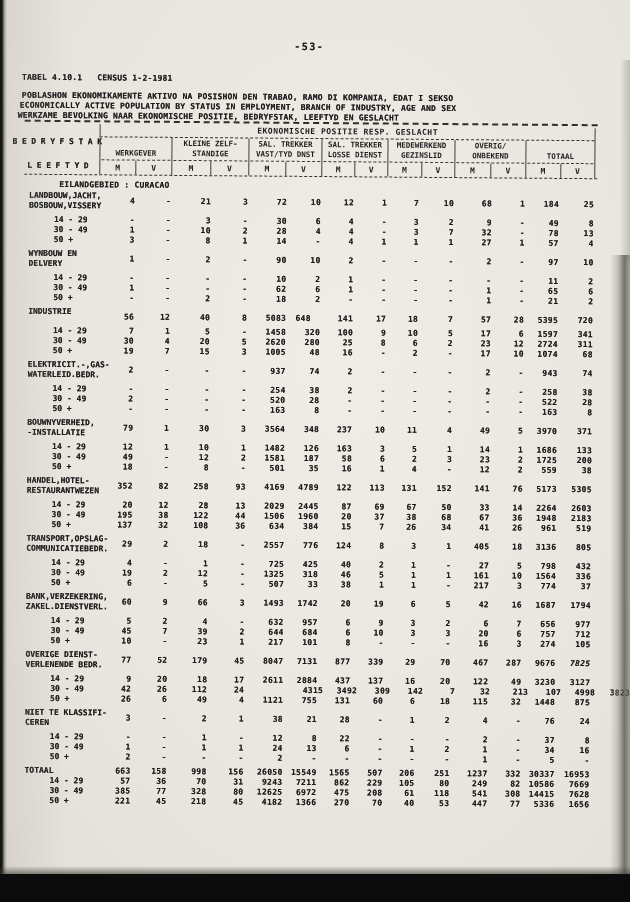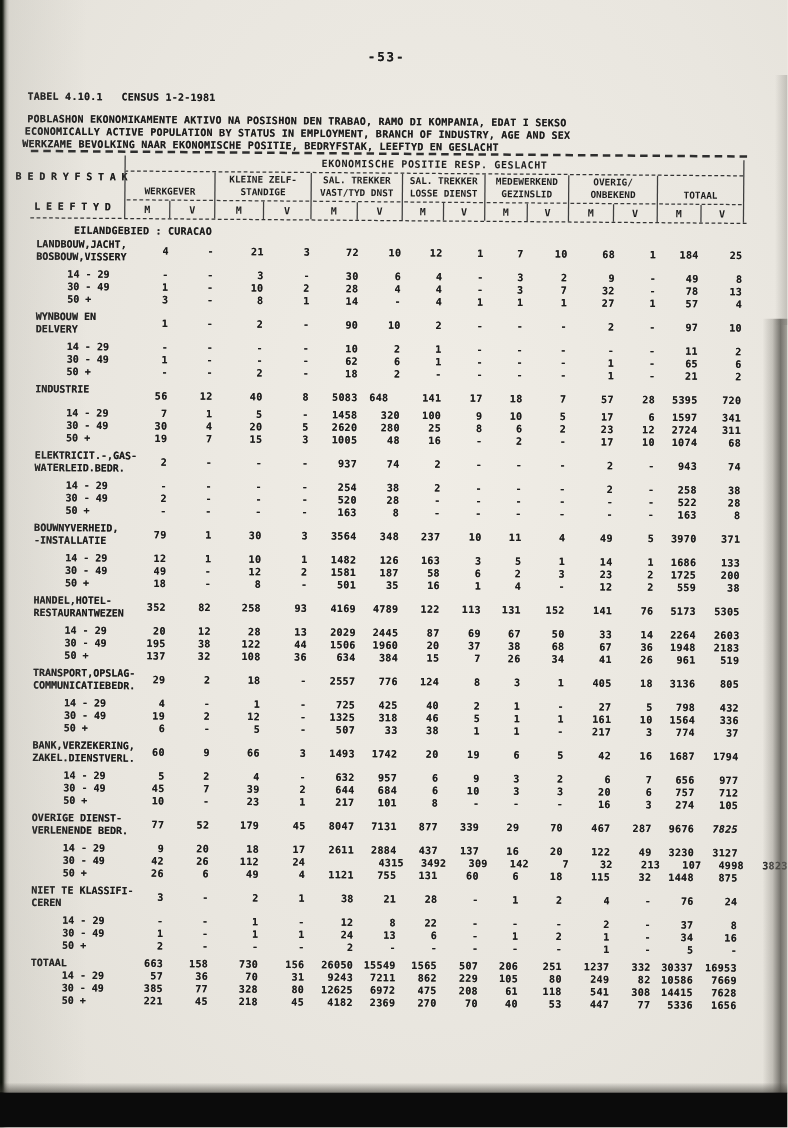--- a/index.html
+++ b/index.html
@@ -878,21 +878,21 @@
               <div class="cell" style="width: 34px;">5</div>
               <div class="cell" style="width: 35px;">-</div>
             </div>
           </div>
         </div>
         <div class="group">
           <div class="drow branch compact">
             <div class="lblcell">TOTAAL</div>
             <div class="cell" style="width: 36px;">663</div>
             <div class="cell" style="width: 36px;">158</div>
-            <div class="cell" style="width: 40px;">730</div>
+            <div class="cell" style="width: 40px;">998</div>
             <div class="cell" style="width: 37px;">156</div>
             <div class="cell" style="width: 39px;">26050</div>
             <div class="cell" style="width: 34px;">15549</div>
             <div class="cell" style="width: 33px;">1565</div>
             <div class="cell" style="width: 33px;">507</div>
             <div class="cell" style="width: 32px;">206</div>
             <div class="cell" style="width: 35px;">251</div>
             <div class="cell" style="width: 38px;">1237</div>
             <div class="cell" style="width: 33px;">332</div>
             <div class="cell" style="width: 34px;">30337</div>
@@ -933,21 +933,21 @@
               <div class="cell" style="width: 34px;">14415</div>
               <div class="cell" style="width: 35px;">7628</div>
             </div>
             <div class="drow">
               <div class="lblcell agelbl">50 +</div>
               <div class="cell" style="width: 36px;">221</div>
               <div class="cell" style="width: 36px;">45</div>
               <div class="cell" style="width: 40px;">218</div>
               <div class="cell" style="width: 37px;">45</div>
               <div class="cell" style="width: 39px;">4182</div>
-              <div class="cell" style="width: 34px;">2369</div>
+              <div class="cell" style="width: 34px;">1366</div>
               <div class="cell" style="width: 33px;">270</div>
               <div class="cell" style="width: 33px;">70</div>
               <div class="cell" style="width: 32px;">40</div>
               <div class="cell" style="width: 35px;">53</div>
               <div class="cell" style="width: 38px;">447</div>
               <div class="cell" style="width: 33px;">77</div>
               <div class="cell" style="width: 34px;">5336</div>
               <div class="cell" style="width: 35px;">1656</div>
             </div>
           </div>

